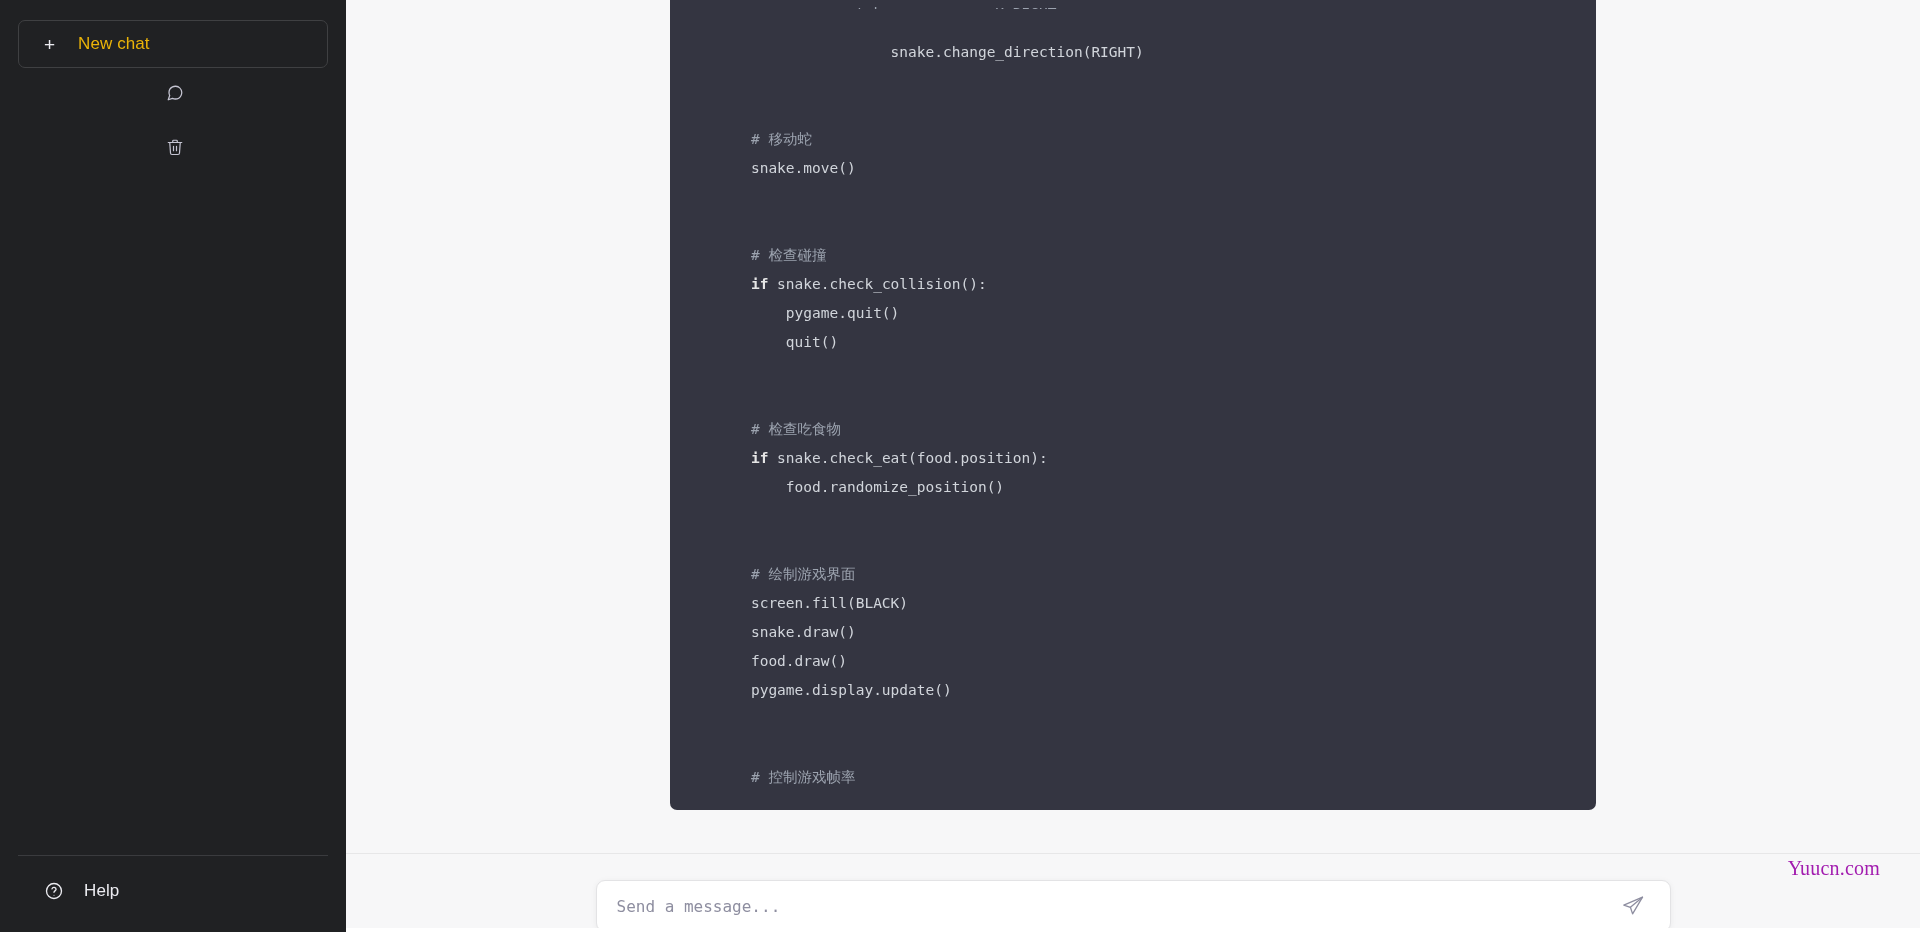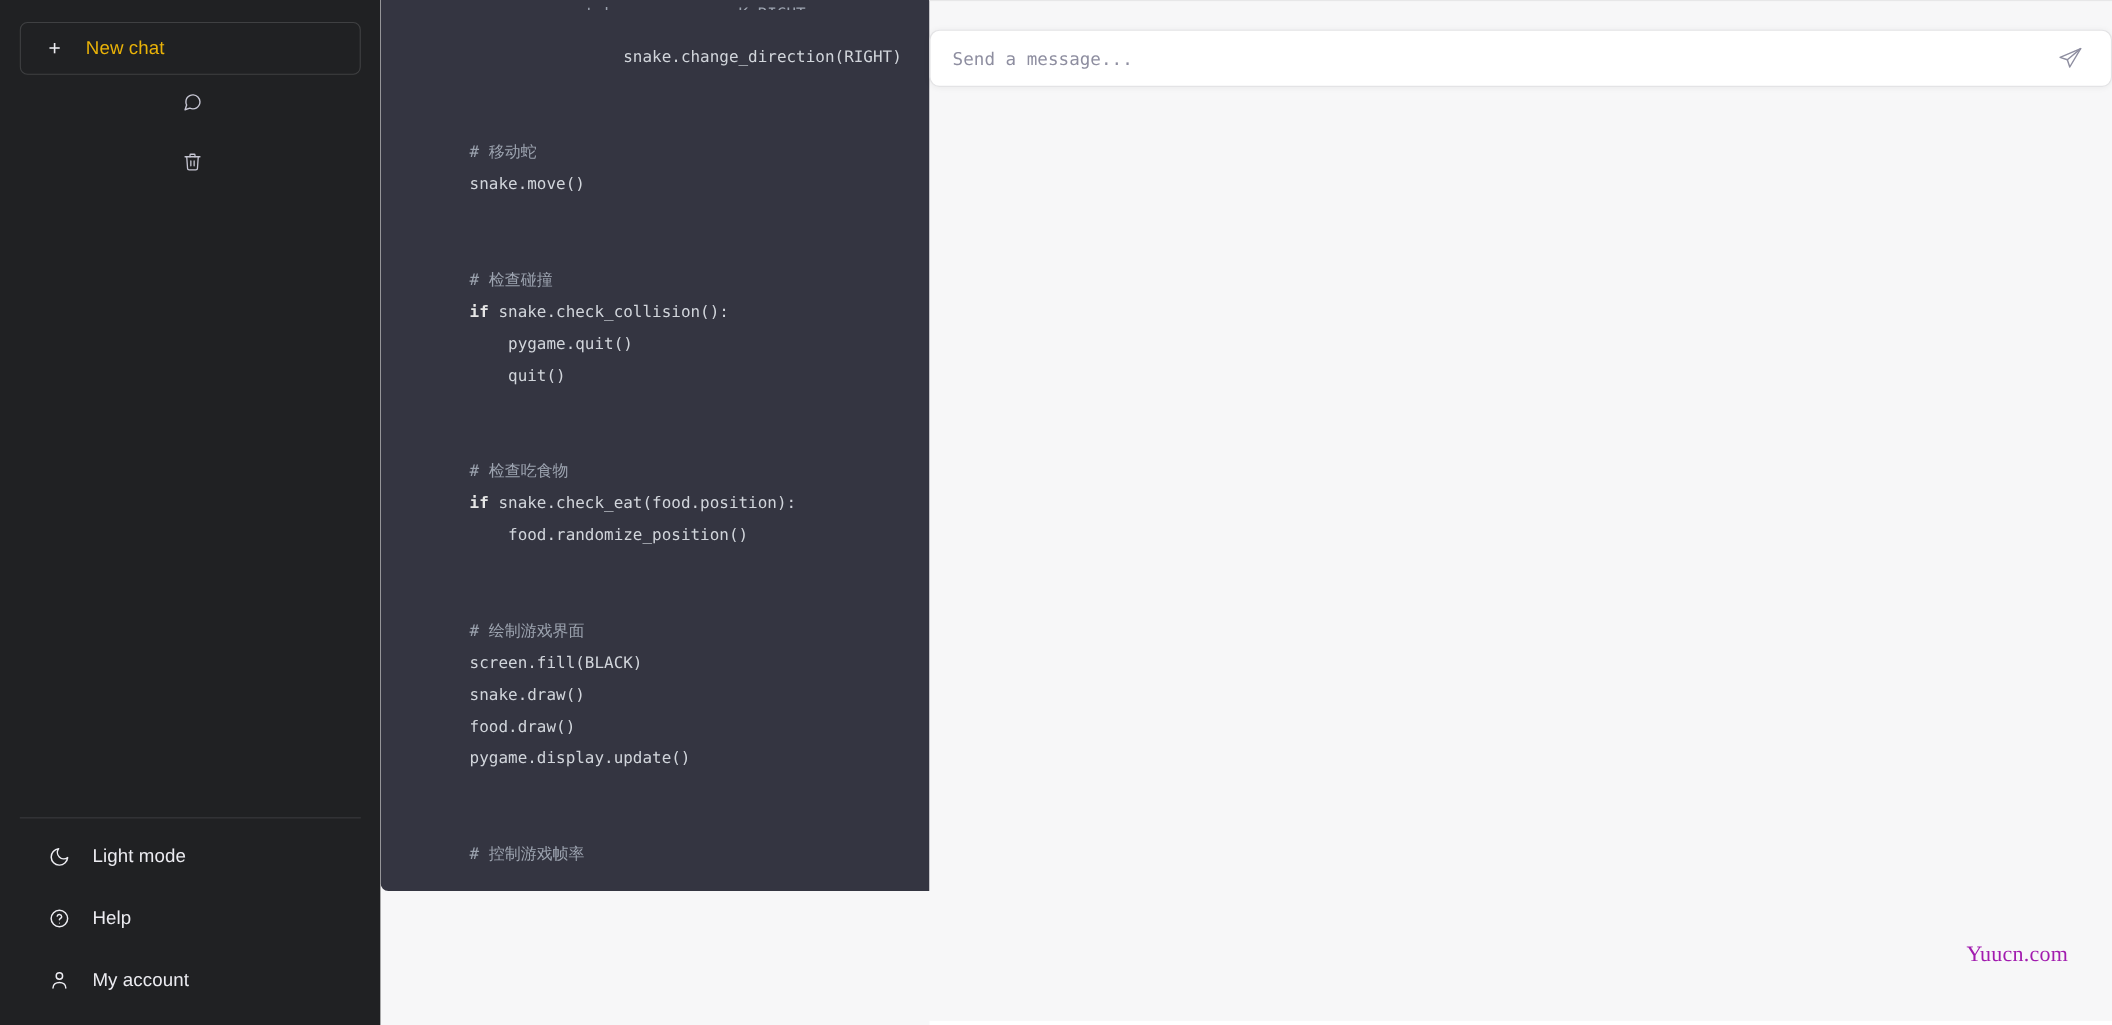--- a/index.html
+++ b/index.html
@@ -90,21 +90,21 @@
   .menu-item:last-child { margin-bottom: 0; }
   .menu-icon { width: 20px; height: 20px; flex: 0 0 20px; color: #ececf1; }
   .menu-label { color: #ececf1; font-size: 17px; letter-spacing: .1px; }
 
   
   .main {
     flex: 1 1 auto;
     height: 932px;
     background: #f7f7f8;
     display: flex;
-    flex-direction: row;
+    flex-direction: column;
     position: relative;
     min-width: 0;
   }
   .thread {
     flex: 1 1 auto;
     overflow: hidden;
     position: relative;
     padding-top: 0;
   }
   .msg-inner {
@@ -227,49 +227,32 @@
             <path d="M9 6V4a1 1 0 0 1 1-1h4a1 1 0 0 1 1 1v2"></path>
           </svg>
         </span>
       </div>
     </div>
 
     <div class="sidebar-spacer"></div>
 
     <div class="sidebar-footer">
 
-      <div class="menu-item">
-        <span class="menu-icon">
-          <svg width="20" height="20" viewBox="0 0 24 24" fill="none" stroke="currentColor" stroke-width="1.6" stroke-linecap="round" stroke-linejoin="round">
-            <path d="M21 12.79A9 9 0 1 1 11.21 3 7 7 0 0 0 21 12.79z"></path>
-          </svg>
-        </span>
-        <span class="menu-label">Light mode</span>
-      </div>
 
       <div class="menu-item">
         <span class="menu-icon">
           <svg width="20" height="20" viewBox="0 0 24 24" fill="none" stroke="currentColor" stroke-width="1.6" stroke-linecap="round" stroke-linejoin="round">
             <circle cx="12" cy="12" r="9"></circle>
             <path d="M9.6 9.4a2.5 2.5 0 0 1 4.9.6c0 1.7-2.5 2-2.5 3.5"></path>
             <circle cx="12" cy="17" r="0.6" fill="currentColor" stroke="none"></circle>
           </svg>
         </span>
         <span class="menu-label">Help</span>
       </div>
 
-      <div class="menu-item">
-        <span class="menu-icon">
-          <svg width="20" height="20" viewBox="0 0 24 24" fill="none" stroke="currentColor" stroke-width="1.6" stroke-linecap="round" stroke-linejoin="round">
-            <circle cx="12" cy="7.5" r="3.5"></circle>
-            <path d="M5 20.5c0-3.6 3.1-6 7-6s7 2.4 7 6"></path>
-          </svg>
-        </span>
-        <span class="menu-label">My account</span>
-      </div>
 
 
     </div>
   </aside>
 
   <section class="main">
 
     <div class="thread">
       <div class="msg-inner">
 

